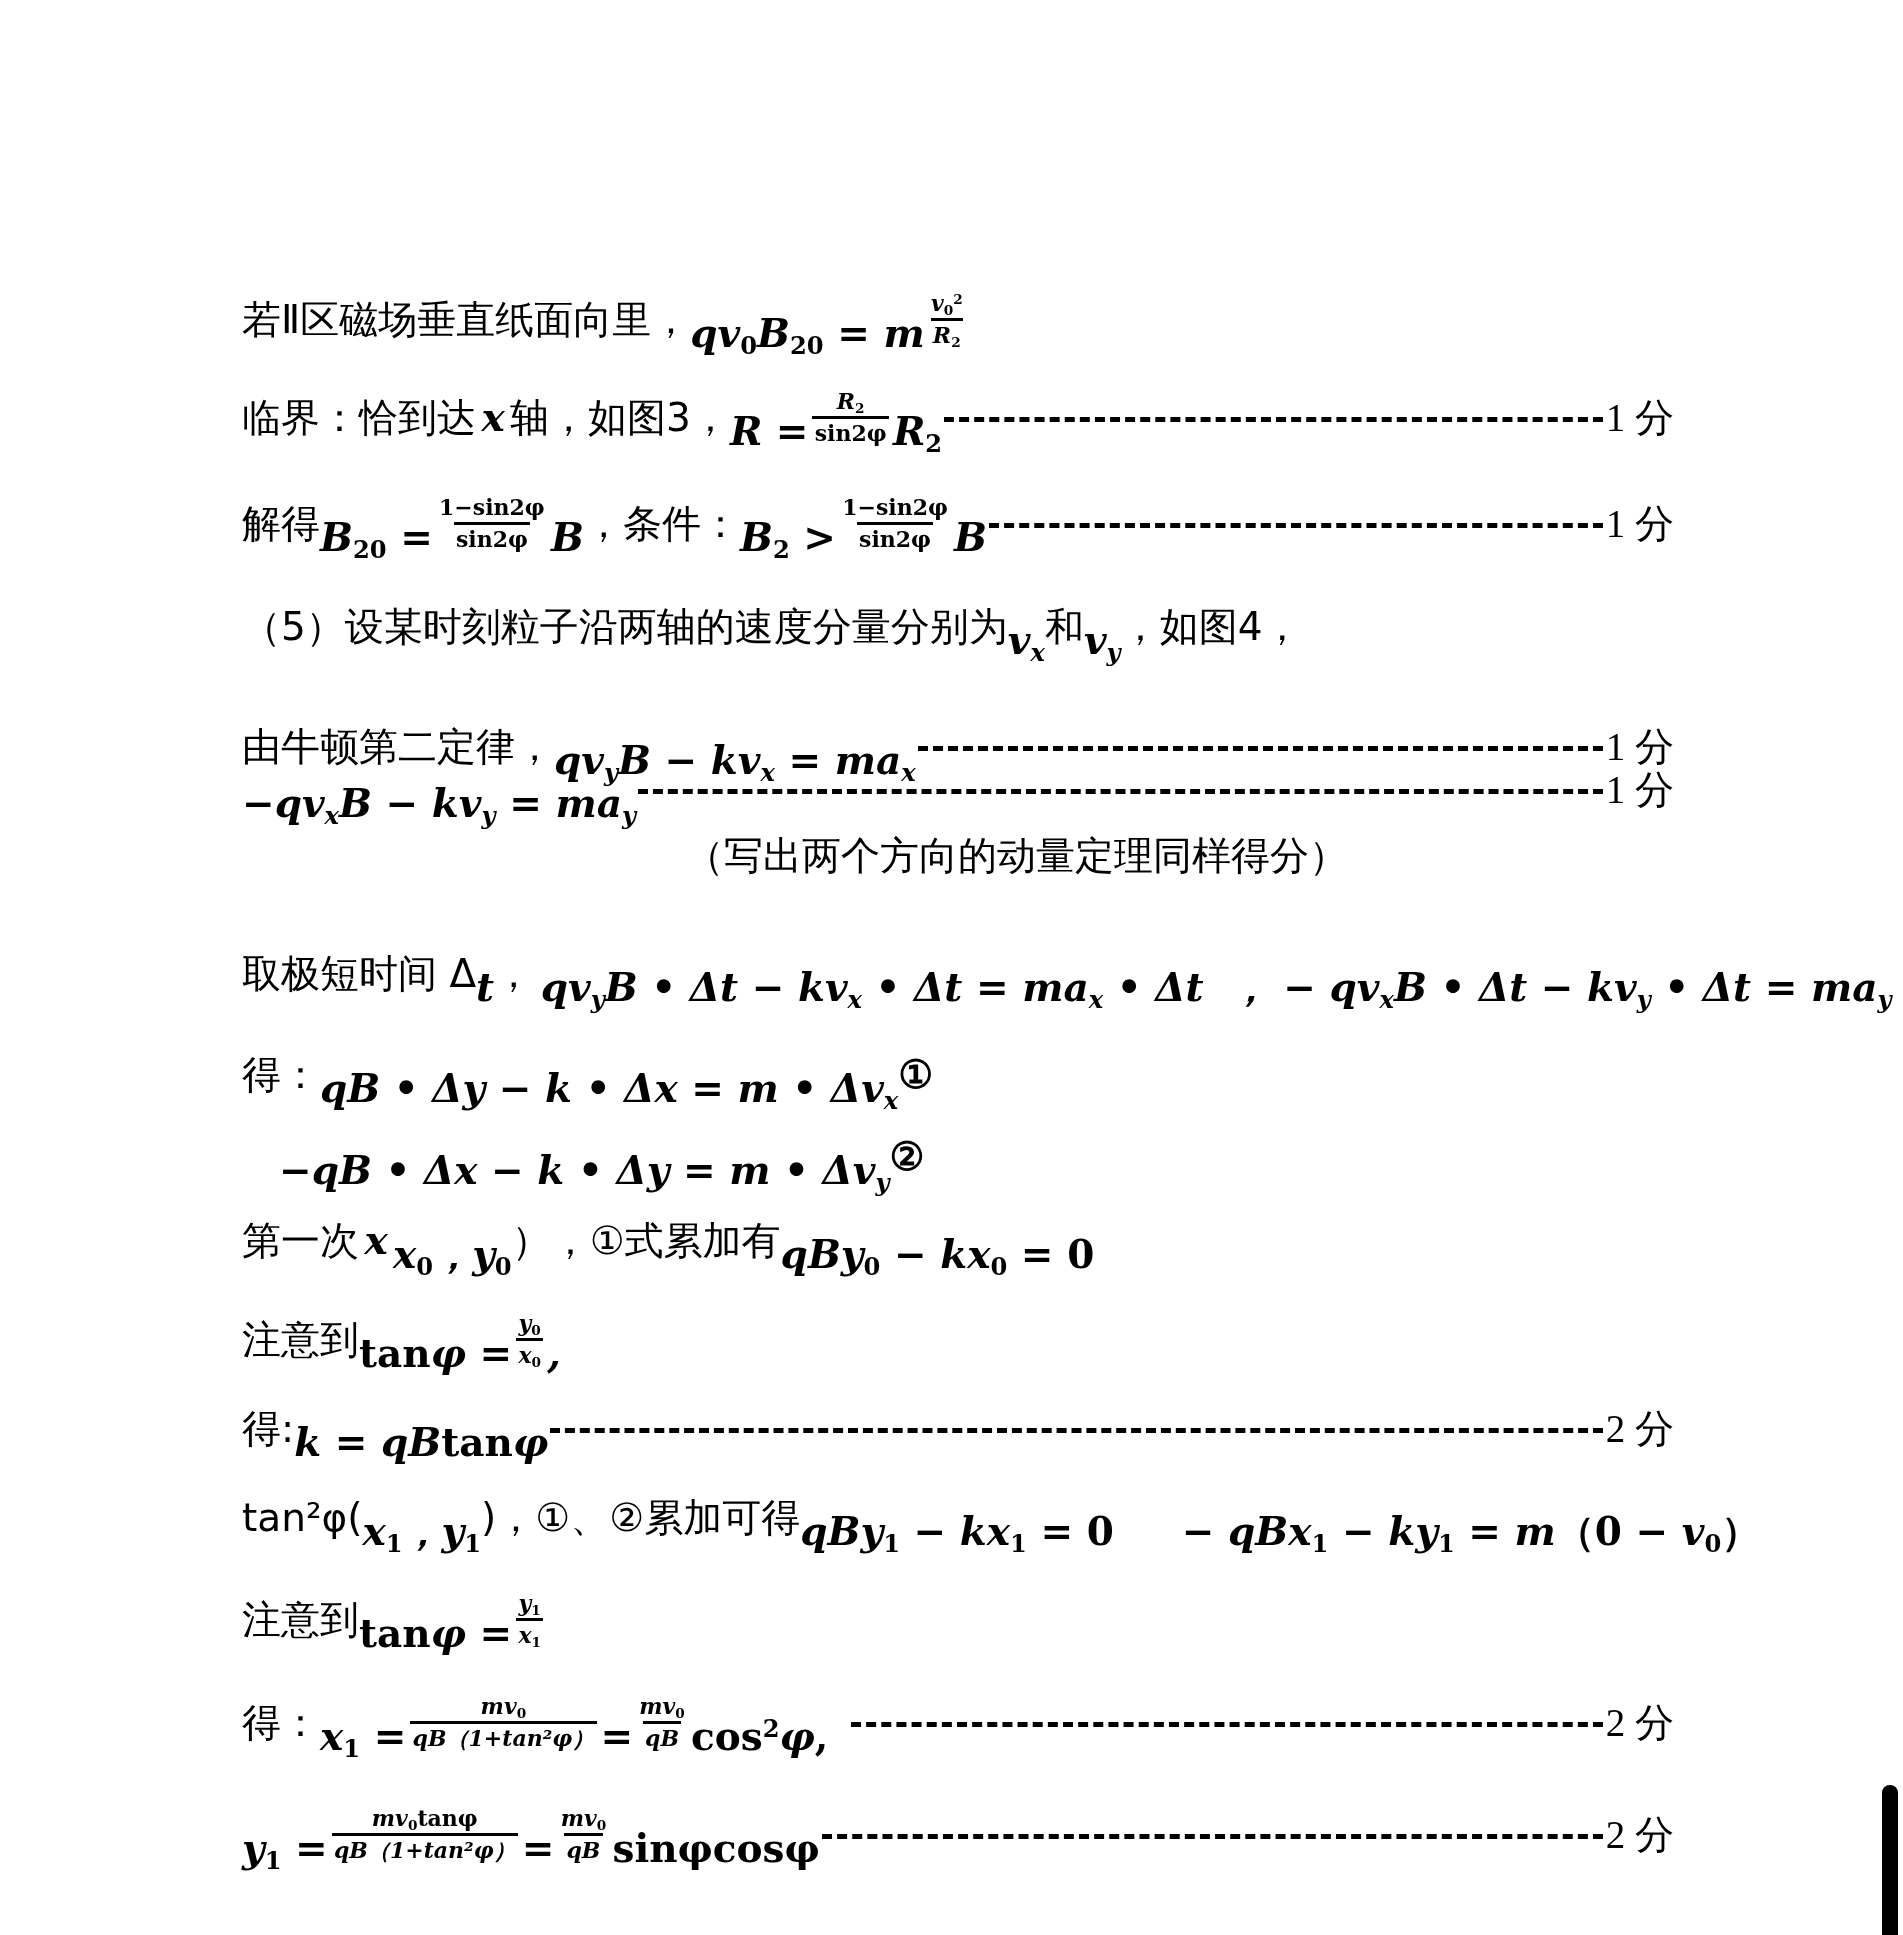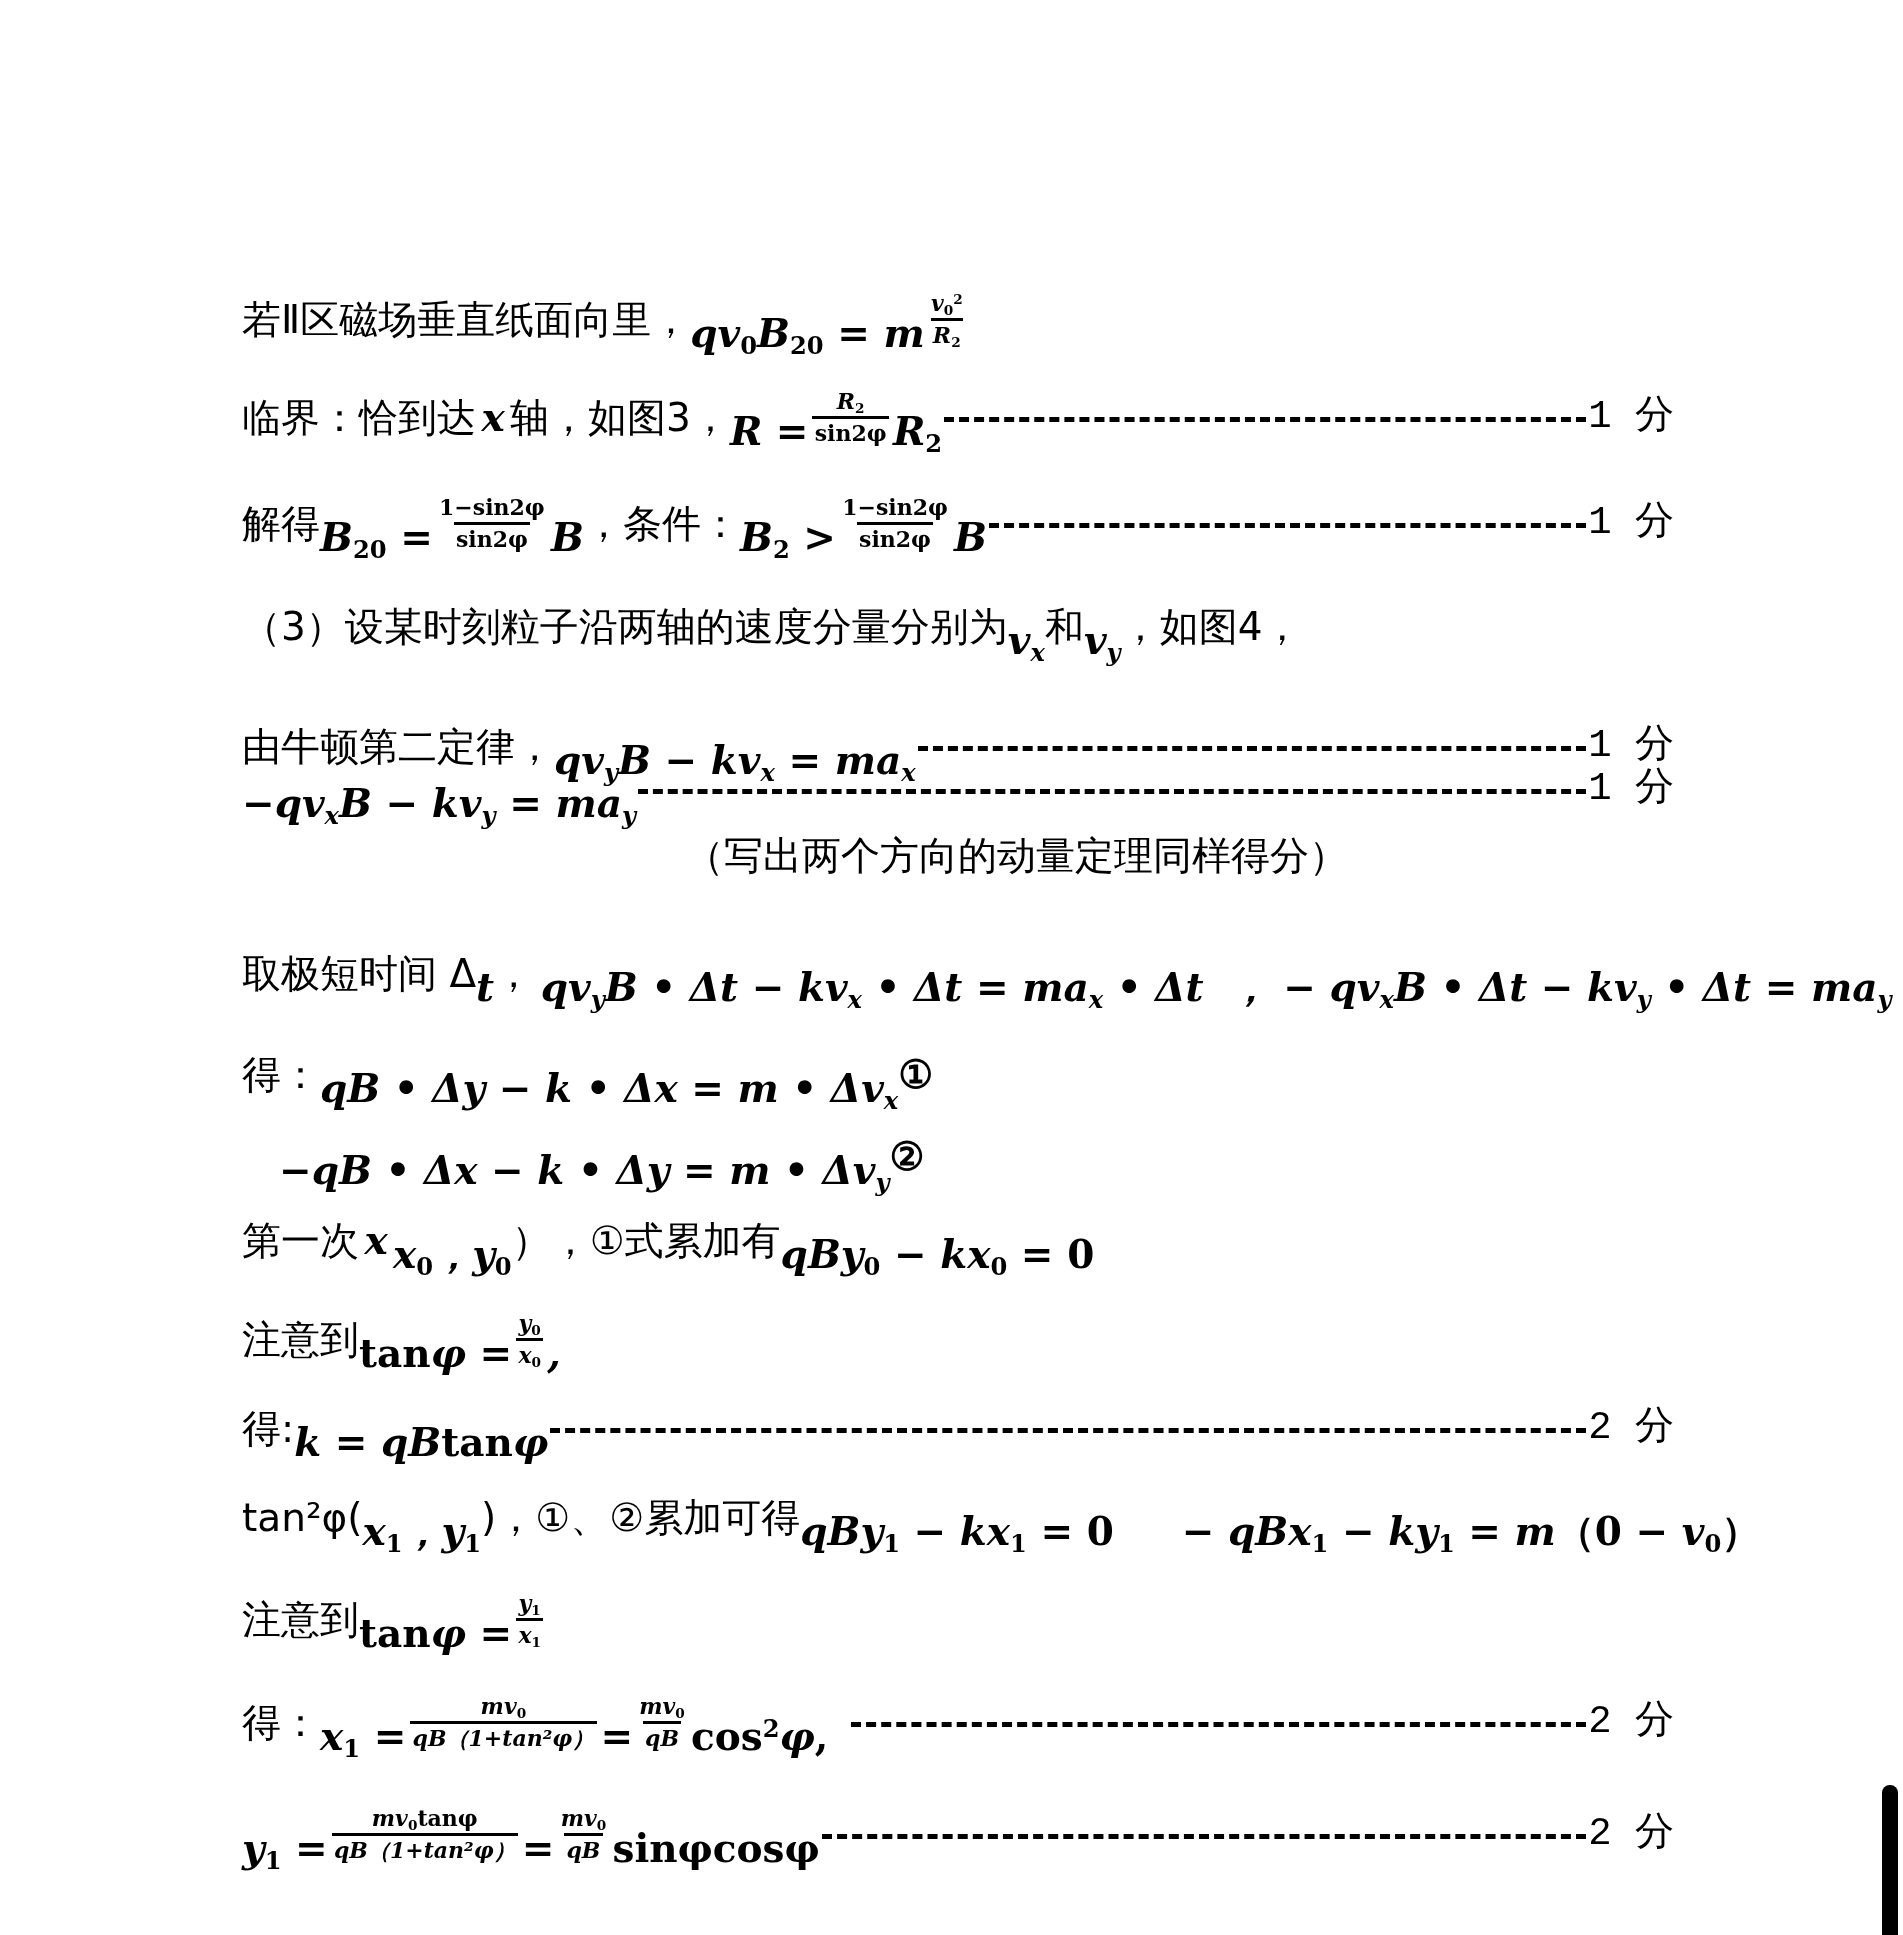--- a/index.html
+++ b/index.html
@@ -10,21 +10,21 @@
   .cn { font-family: "DejaVu Sans", "Liberation Sans", sans-serif; font-weight: normal; }
   .m { font-family: "DejaVu Serif", "Liberation Serif", serif; font-style: italic; font-weight: bold; margin-top: 29px; }
   .up { font-style: normal; }
   sub { font-size: 62%; vertical-align: -0.28em; line-height: 0; }
   sup { font-size: 62%; vertical-align: 0.55em; line-height: 0; }
   .frac { display: inline-flex; flex-direction: column; align-items: center; vertical-align: middle;
           margin: 0 3.9px; font-size: 22px; }
   .frac .num { padding: 0 2.3px 3.1px; }
   .frac .den { padding: 3.1px 2.3px 0; border-top: 3.1px solid #000; }
   .leader { flex: 1 1 auto; border-bottom: 5.4px dashed #000; height: 0; margin: 0 2.3px; align-self: center; position: relative; top: 2.3px; }
-  .score { font-family: Liberation Mono, monospace; font-weight: normal; }
+  .score { font-family: Liberation Serif, serif; font-weight: normal; }
   .scored { width: 1432px; }
   .center { left: 685px; align-items: flex-end; }
   .bar { position: absolute; left: 1882px; top: 1785px; width: 15.5px; height: 187px; background: #000;
          border-radius: 7.7px 7.7px 0 0; }
 </style>
 </head>
 <body>
 
 <div class="line" style="top:285px">
   <span class="cn">若Ⅱ区磁场垂直纸面向里，</span>
@@ -62,21 +62,21 @@
   <span class="frac m up">
       <span class="num up">1−sin2φ</span>
       <span class="den up">sin2φ</span>
     </span>
   <span class="m">B</span>
   <span class="leader"></span>
   <span class="score">1 分</span>
 </div>
 
 <div class="line" style="top:592px">
-  <span class="cn">（3）设某时刻粒子沿两轴的速度分量分别为</span>
+  <span class="cn">（5）设某时刻粒子沿两轴的速度分量分别为</span>
   <span class="m">v<sub>x</sub></span>
   <span class="cn">和</span>
   <span class="m">v<sub>y</sub></span>
   <span class="cn">，如图4，</span>
 </div>
 
 <div class="line scored" style="top:712px">
   <span class="cn">由牛顿第二定律，</span>
   <span class="m">qv<sub>y</sub>B − kv<sub>x</sub> = ma<sub>x</sub></span>
   <span class="leader"></span>

